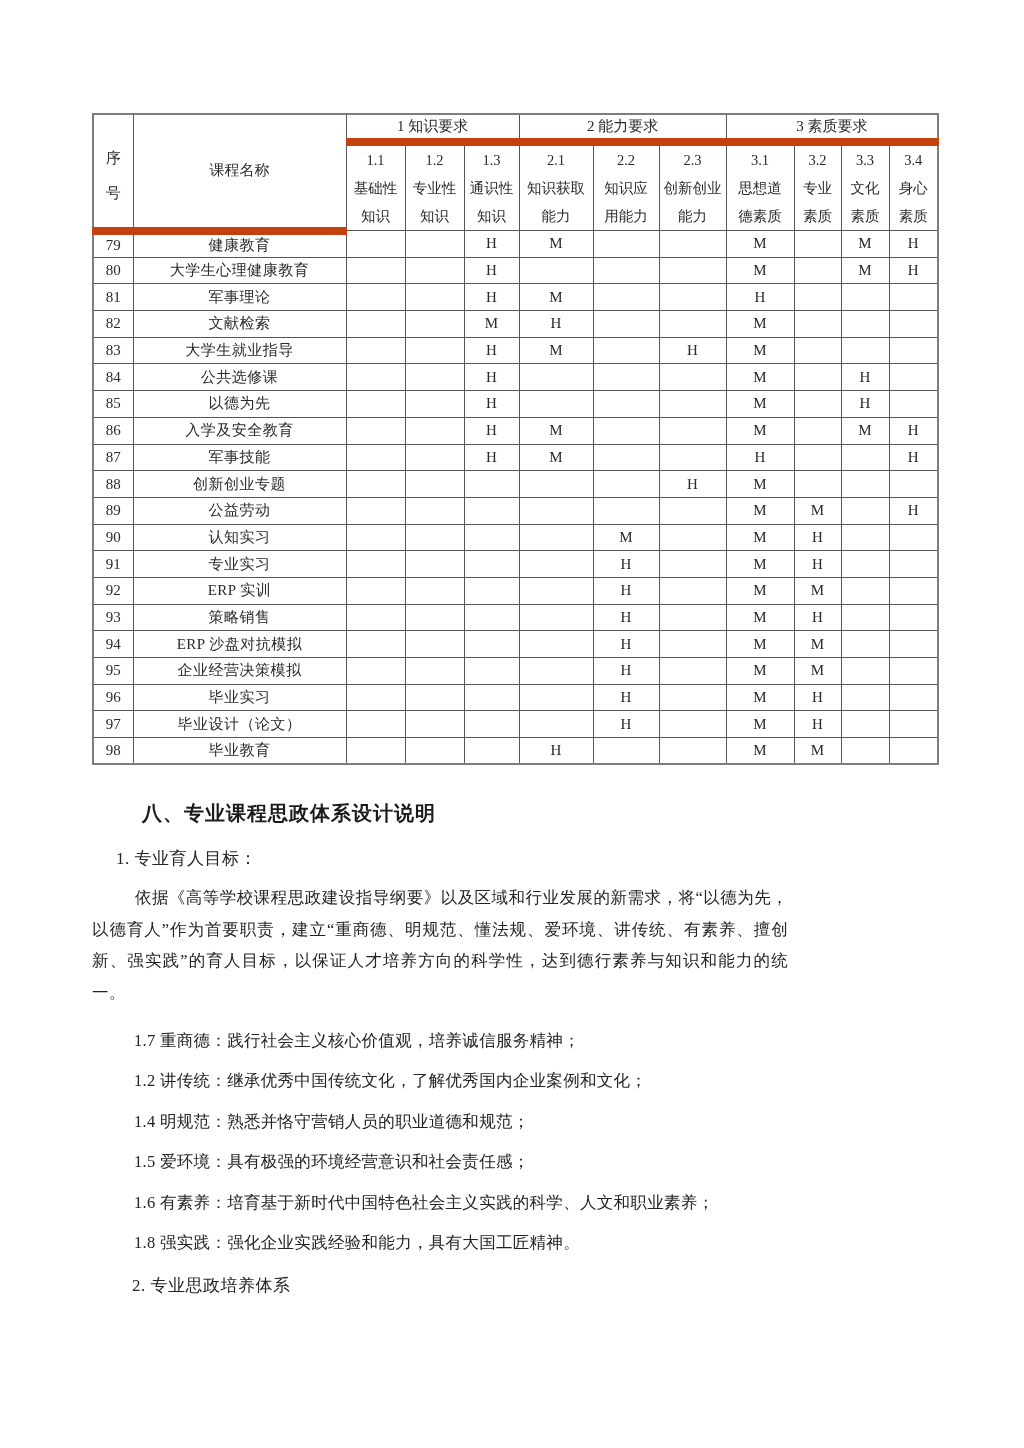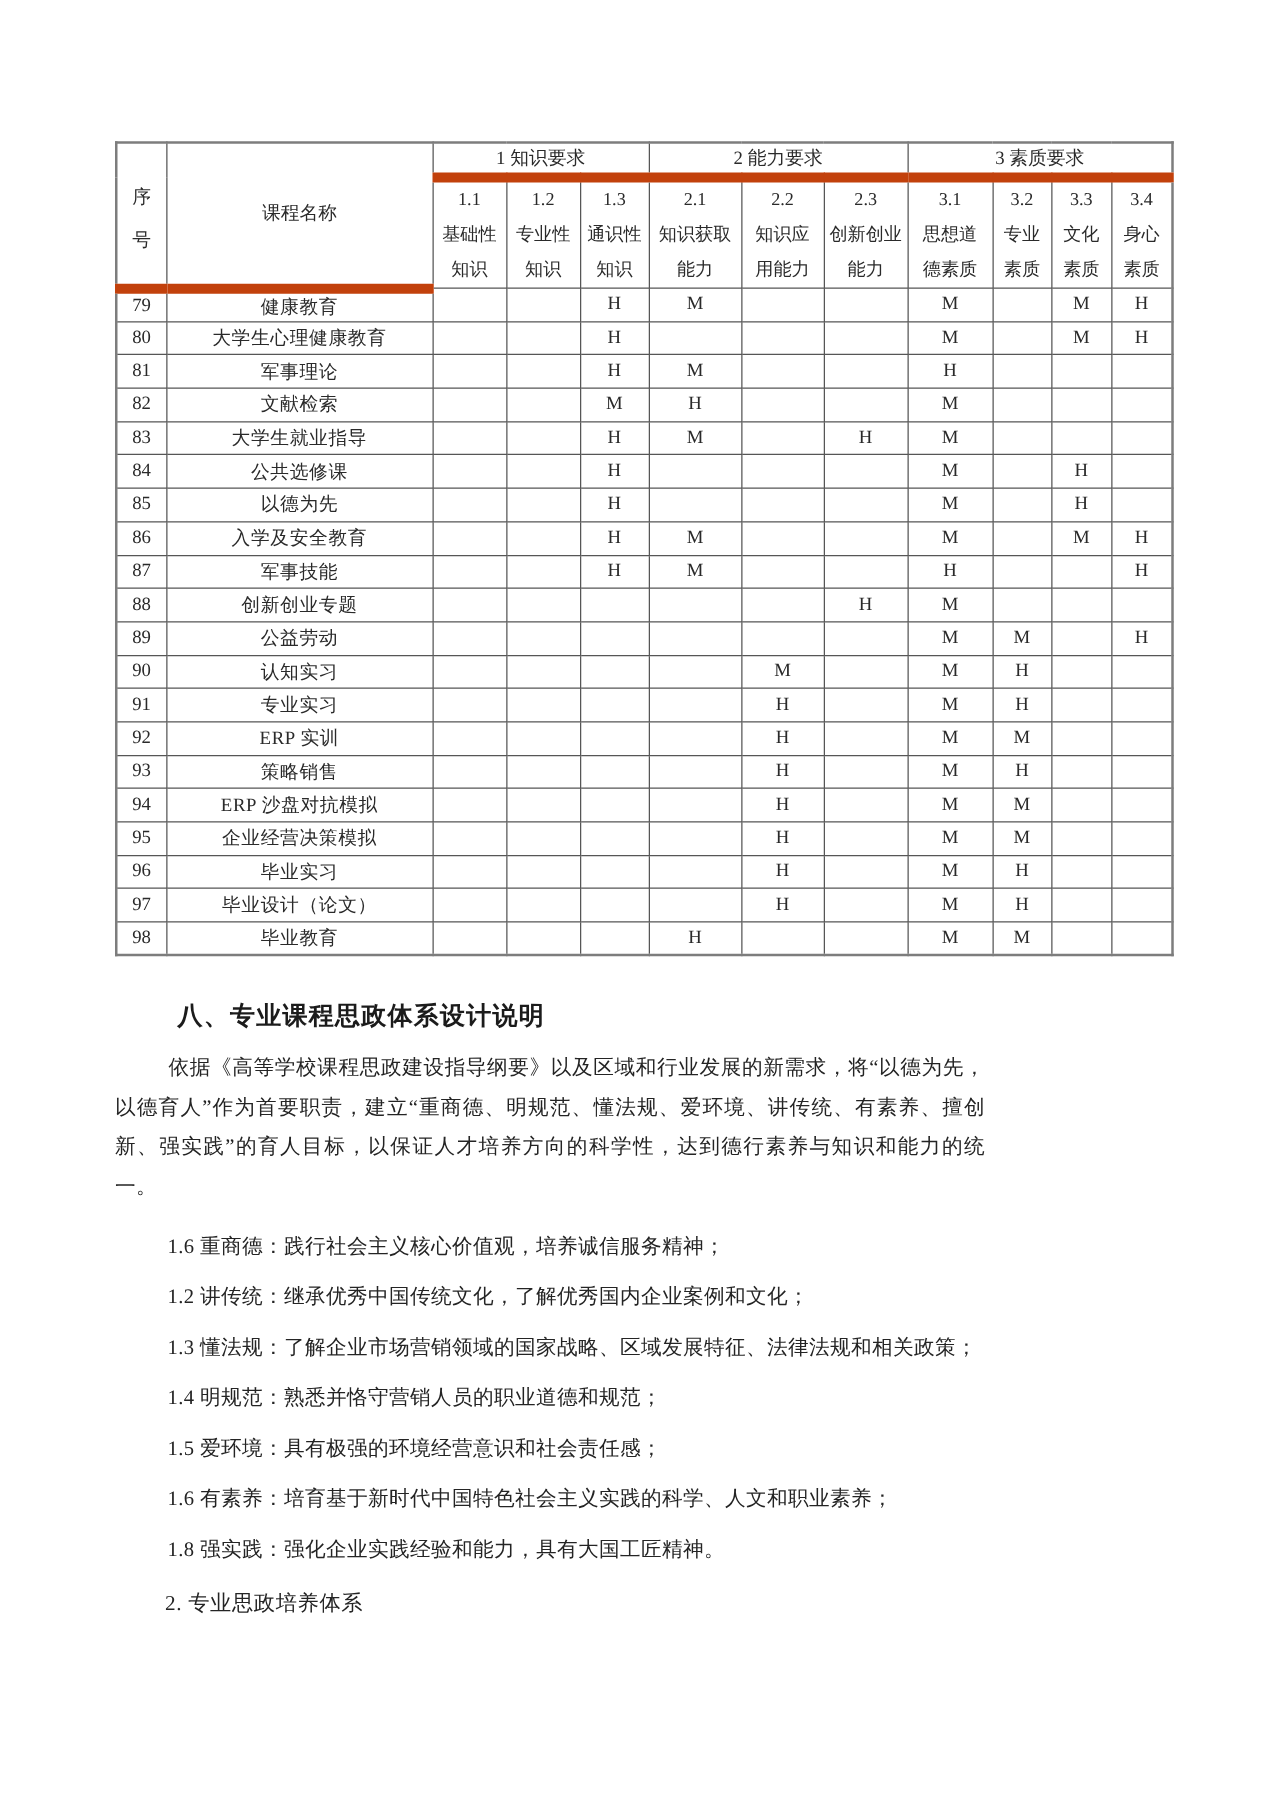--- a/index.html
+++ b/index.html
@@ -420,24 +420,24 @@
           <td class="mark-cell">M</td>
           <td class="mark-cell">M</td>
           <td class="mark-cell"></td>
           <td class="mark-cell"></td>
         </tr>
       </tbody>
   </table>
 
   <div class="sect">
     <h2>八、专业课程思政体系设计说明</h2>
+    <p class="num-item">1. 专业育人目标：</p>
     <p class="para">依据《高等学校课程思政建设指导纲要》以及区域和行业发展的新需求，将“以德为先，以德育人”作为首要职责，建立“重商德、明规范、懂法规、爱环境、讲传统、有素养、擅创新、强实践”的育人目标，以保证人才培养方向的科学性，达到德行素养与知识和能力的统一。</p>
-    <p class="goal">1.6 重商德：践行社会主义核心价值观，培养诚信服务精神；</p>
+    <p class="goal">1.7 重商德：践行社会主义核心价值观，培养诚信服务精神；</p>
     <p class="goal">1.2 讲传统：继承优秀中国传统文化，了解优秀国内企业案例和文化；</p>
-    <p class="goal">1.3 懂法规：了解企业市场营销领域的国家战略、区域发展特征、法律法规和相关政策；</p>
     <p class="goal">1.4 明规范：熟悉并恪守营销人员的职业道德和规范；</p>
     <p class="goal">1.5 爱环境：具有极强的环境经营意识和社会责任感；</p>
     <p class="goal">1.6 有素养：培育基于新时代中国特色社会主义实践的科学、人文和职业素养；</p>
     <p class="goal">1.8 强实践：强化企业实践经验和能力，具有大国工匠精神。</p>
     <p class="num-item2">2. 专业思政培养体系</p>
   </div>
 
 </div>
 
 </body></html>

